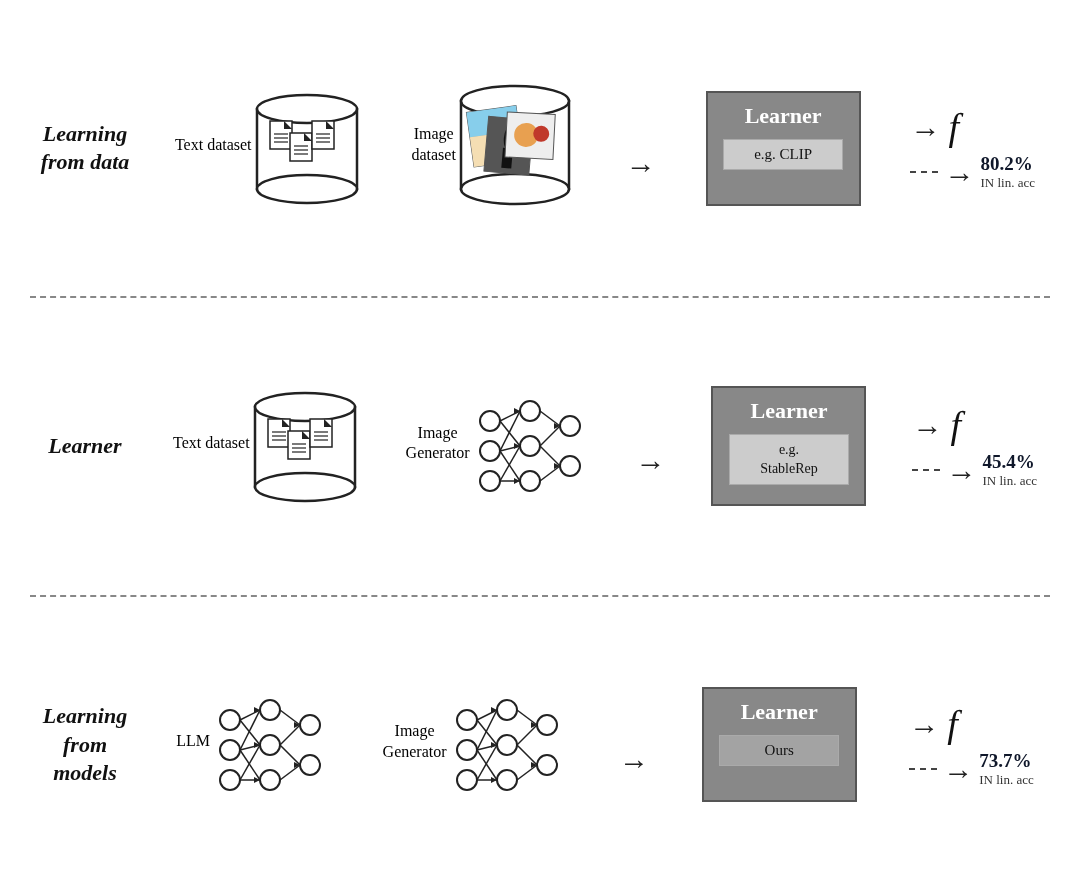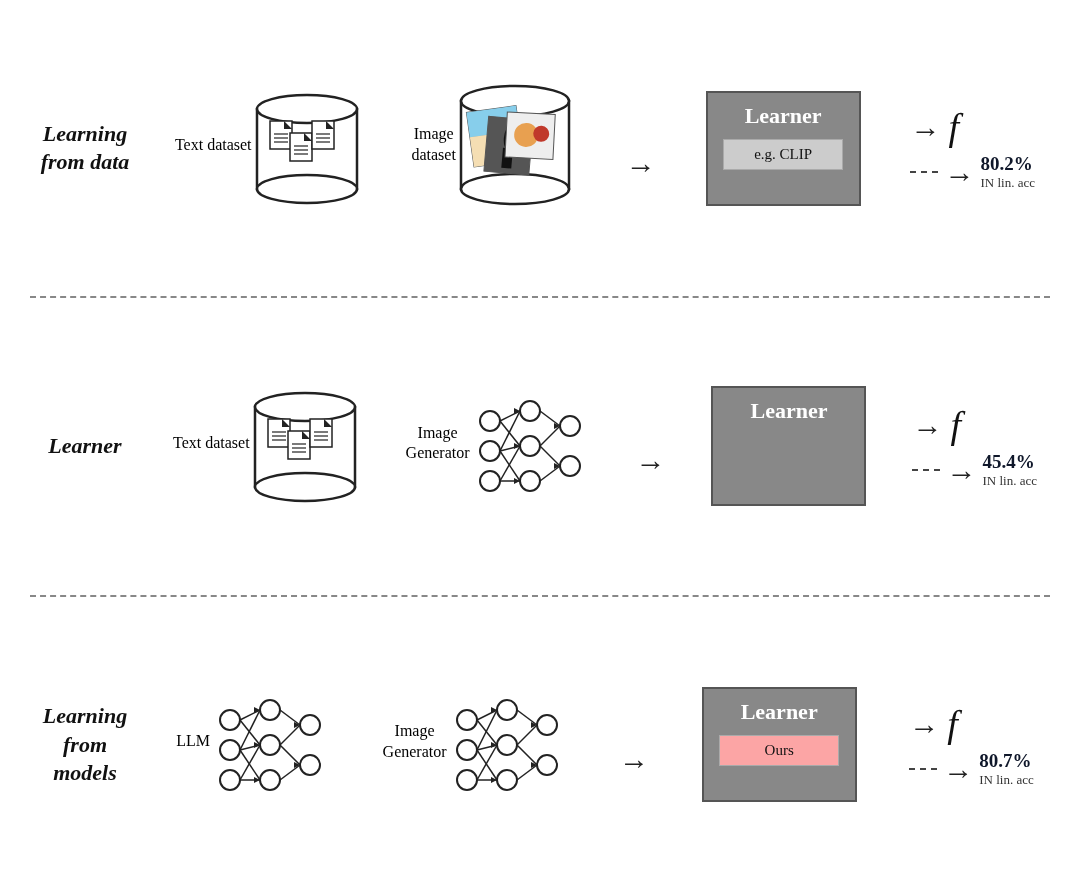--- a/index.html
+++ b/index.html
@@ -279,20 +279,21 @@
           <polygon points="90,35 84,32 84,38" fill="#222"></polygon>
           <polygon points="90,75 84,72 84,78" fill="#222"></polygon>
         </svg>
       </div>
 
       <div class="arrow-right" style="margin-top:28px;">→</div>
 
       <div class="item-group">
         <div style="background:#888;border:2px solid #555;width:155px;min-height:120px;display:flex;flex-direction:column;align-items:center;padding:10px 8px 12px;">
           <div style="color:#fff;font-size:22px;font-weight:bold;margin-bottom:10px;">Learner</div>
+          <div style="background:#ccc;border:1px solid #aaa;padding:6px 10px;font-size:14px;color:#111;width:120px;text-align:center;line-height:1.3;">e.g.<br>StableRep</div>
         </div>
       </div>
 
       <div style="display:flex;flex-direction:column;gap:0;">
         <div style="display:flex;align-items:center;gap:8px;">
           <div style="font-size:30px;color:#222;">→</div>
           <div class="f-italic">f</div>
         </div>
         <div style="display:flex;align-items:center;gap:6px;margin-top:4px;">
           <div style="width:28px;border-top:2px dashed #444;"></div>
@@ -373,34 +374,34 @@
           <polygon points="90,35 84,32 84,38" fill="#222"></polygon>
           <polygon points="90,75 84,72 84,78" fill="#222"></polygon>
         </svg>
       </div>
 
       <div class="arrow-right" style="margin-top:28px;">→</div>
 
       <div class="item-group">
         <div style="background:#888;border:2px solid #555;width:155px;min-height:115px;display:flex;flex-direction:column;align-items:center;padding:10px 8px 12px;">
           <div style="color:#fff;font-size:22px;font-weight:bold;margin-bottom:10px;">Learner</div>
-          <div style="background:#fca5a5;border:1px solid #aaa;padding:6px 14px;font-size:15px;color:#111;width:120px;text-align:center;">Ours</div>
+          <div style="background:#a3a3a3;border:1px solid #aaa;padding:6px 14px;font-size:15px;color:#111;width:120px;text-align:center;">Ours</div>
         </div>
       </div>
 
       <div style="display:flex;flex-direction:column;gap:0;">
         <div style="display:flex;align-items:center;gap:8px;">
           <div style="font-size:30px;color:#222;">→</div>
           <div class="f-italic">f</div>
         </div>
         <div style="display:flex;align-items:center;gap:6px;margin-top:4px;">
           <div style="width:28px;border-top:2px dashed #444;"></div>
           <div style="font-size:30px;color:#222;">→</div>
           <div class="acc-block">
-            <span class="acc-num">80.7%</span>
+            <span class="acc-num">73.7%</span>
             <span class="acc-text">IN lin. acc</span>
           </div>
         </div>
       </div>
 
     </div>
   </div>
 
 </div>
 

